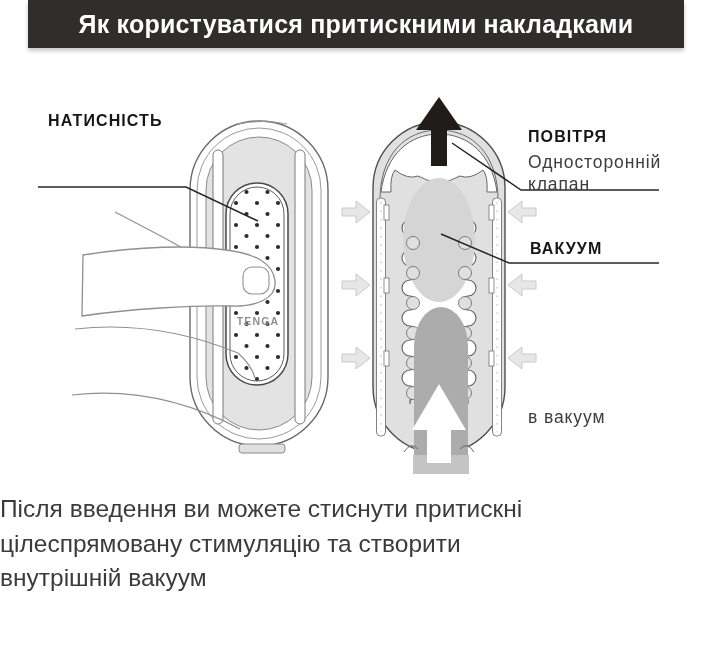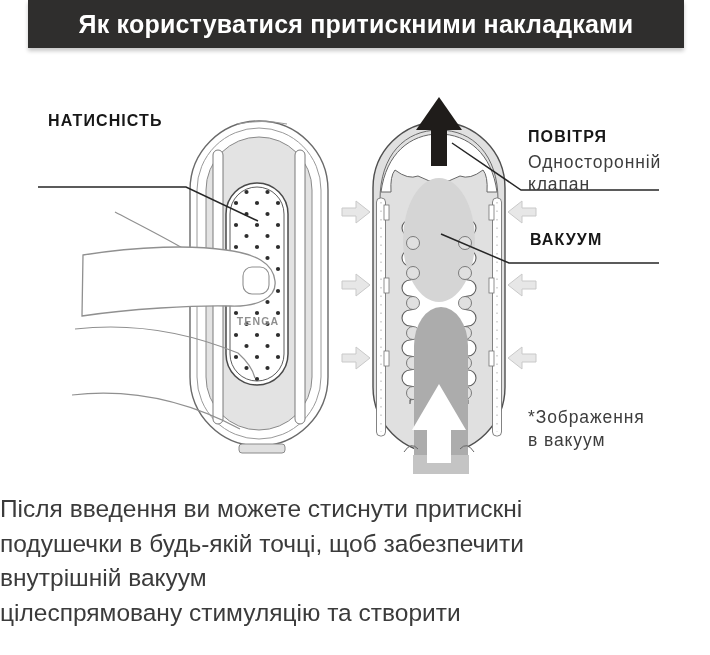--- a/index.html
+++ b/index.html
@@ -147,27 +147,25 @@
 </div>
 
 <div class="anno" style="left:528px;top:128px;">
   <div class="t">ПОВІТРЯ</div>
   <div class="s">
     <div>Односторонній</div>
     <div>клапан</div>
   </div>
 </div>
 
-<div class="anno" style="left:530px;top:231px;">
+<div class="anno" style="left:530px;top:240px;">
   <div class="t">ВАКУУМ</div>
 </div>
 
 <div class="note" style="left:528px;top:406px;">
-  <div>*Зображення</div>
   <div>в вакуум</div>
 </div>
 
 <div class="caption">
   <div>Після введення ви можете стиснути притискні</div>
-  <div>подушечки в будь-якій точці, щоб забезпечити</div>
+  <div>цілеспрямовану стимуляцію та створити</div>
   <div>внутрішній вакуум</div>
-  <div>цілеспрямовану стимуляцію та створити</div>
 </div>
 
 </body></html>

